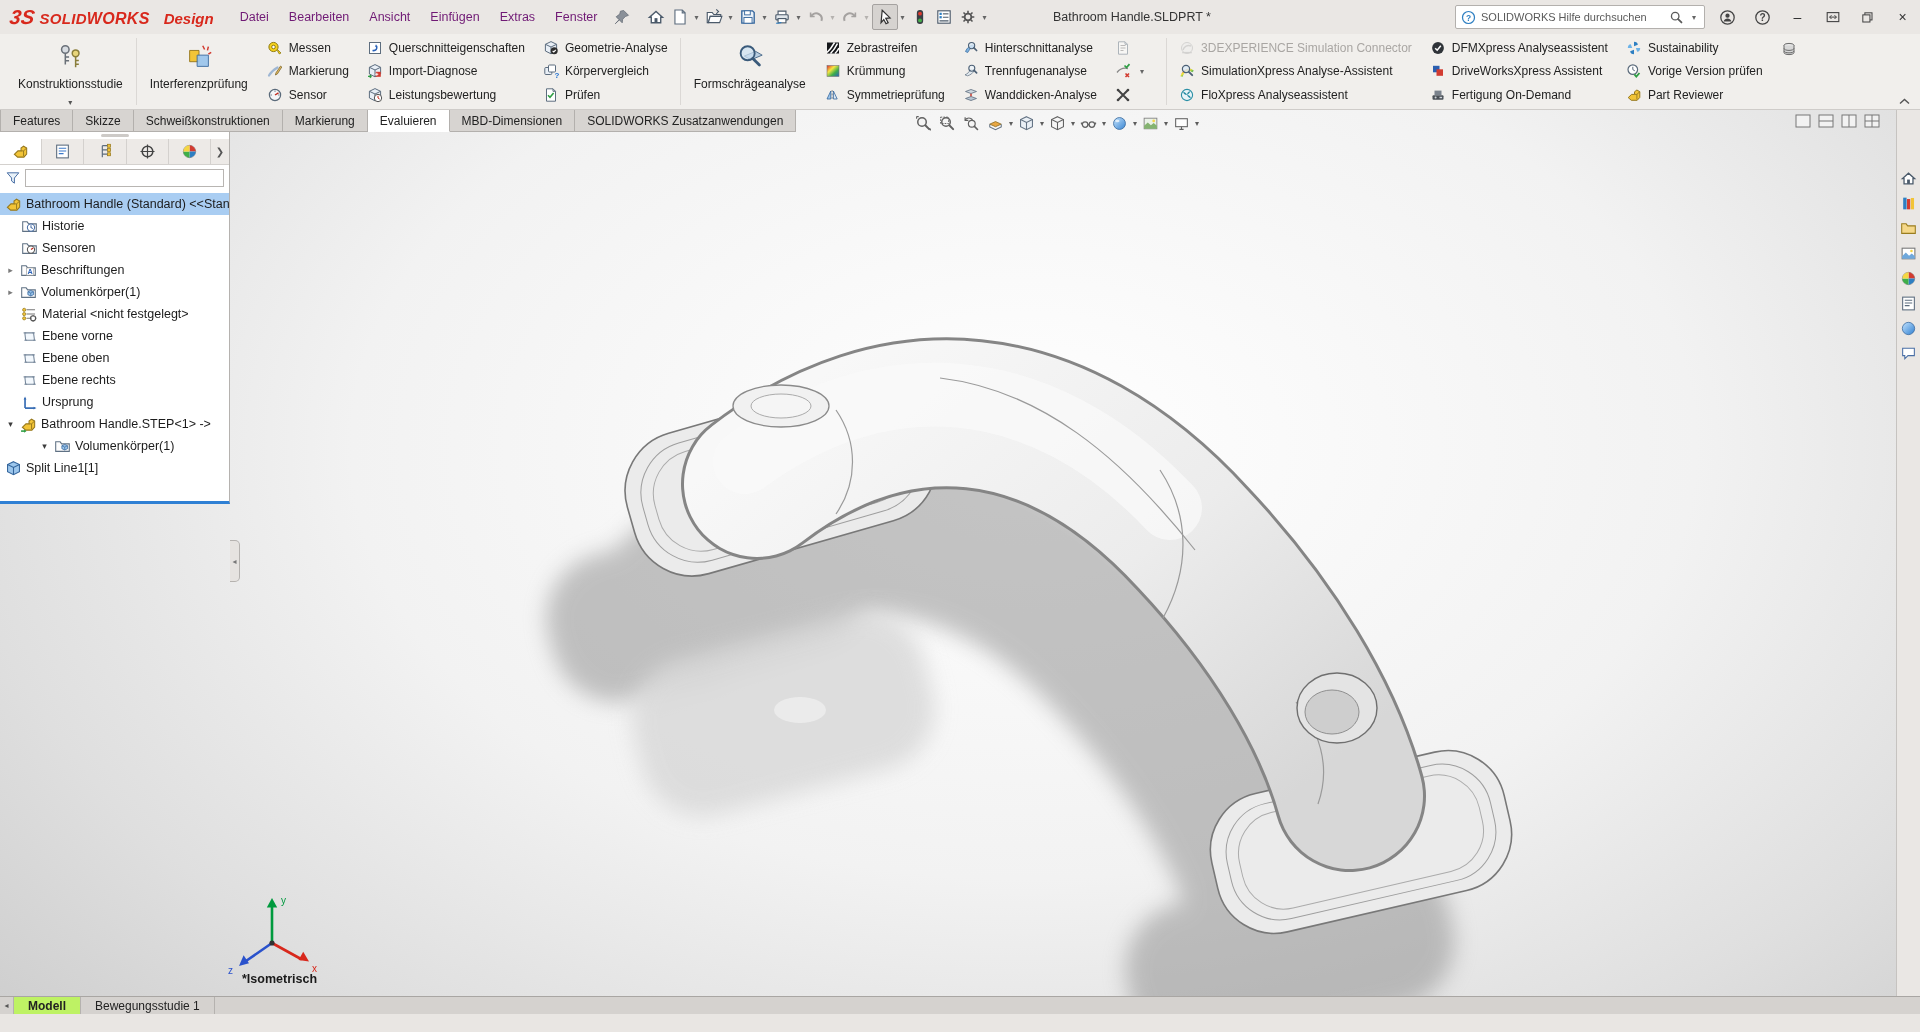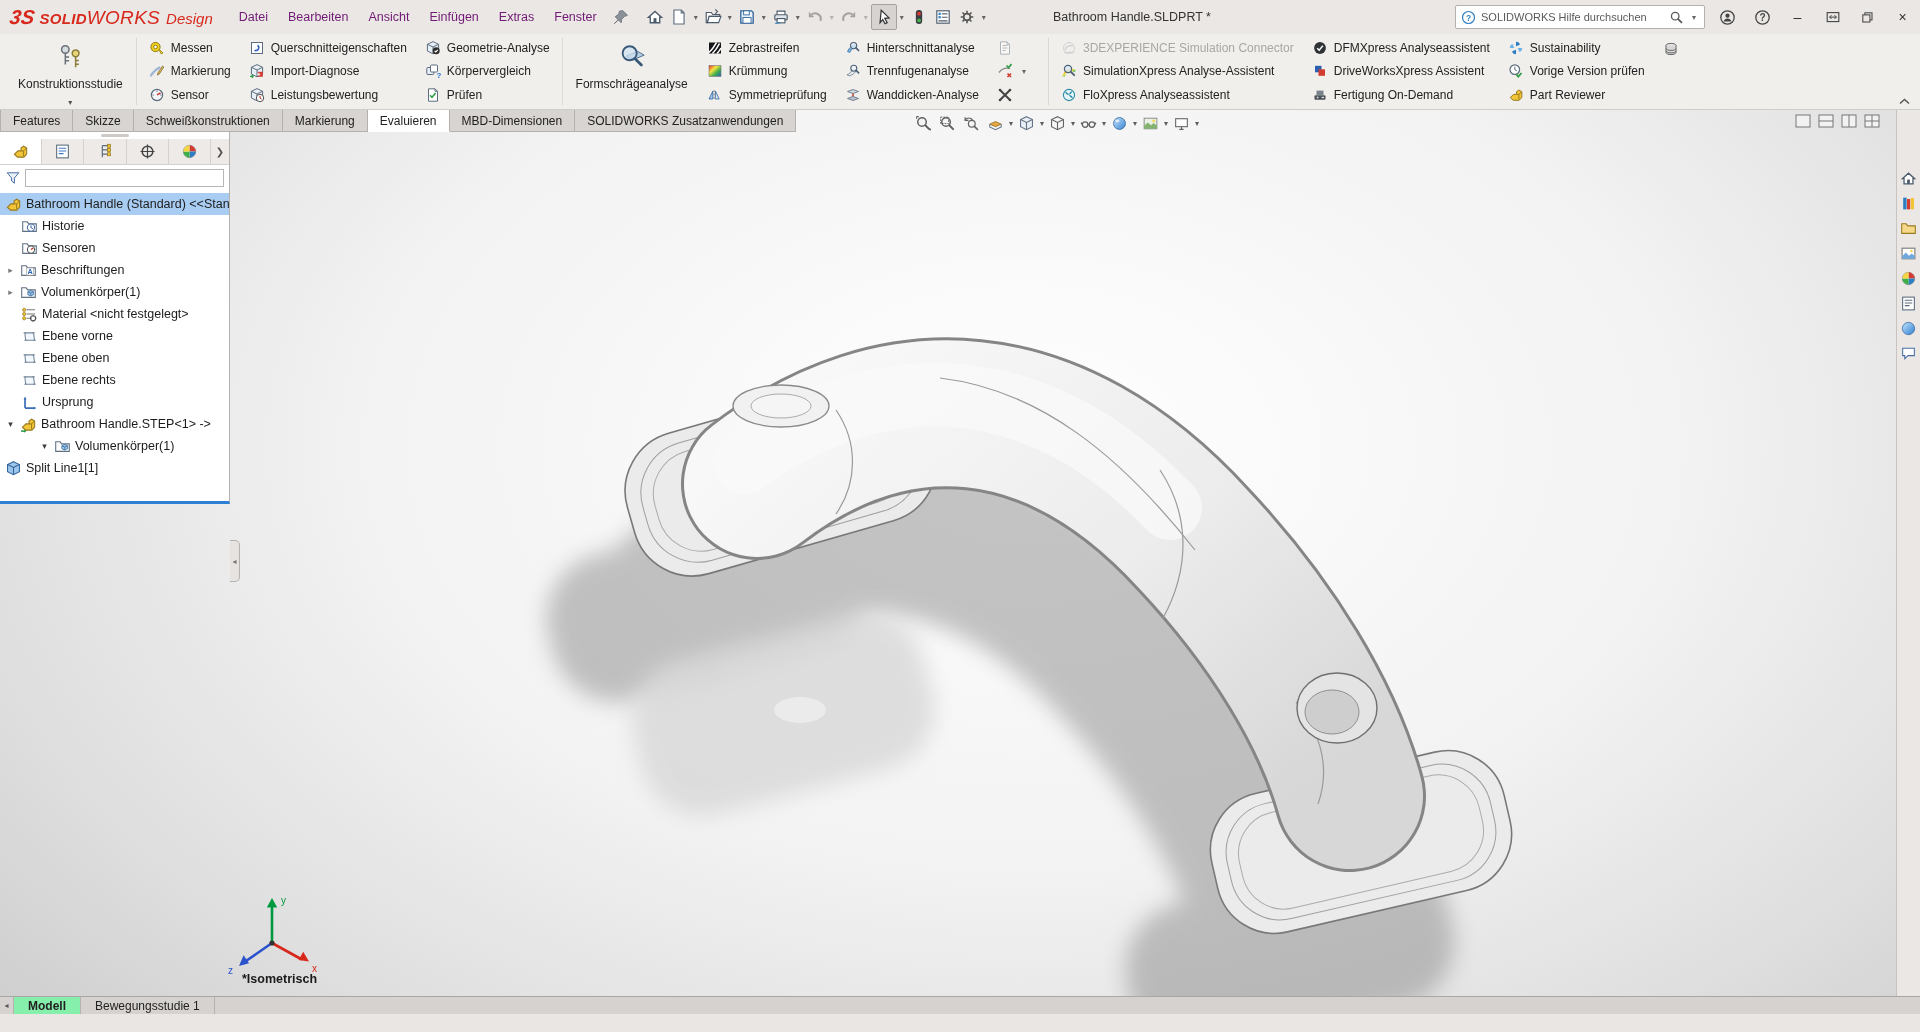--- a/index.html
+++ b/index.html
@@ -7,22 +7,22 @@
   body{font-family:"Liberation Sans",sans-serif;font-size:12px;color:#1c1c1c;background:#e9e6e3;overflow:hidden}
   #app{position:relative;width:1920px;height:1032px;background:#e9e6e3;overflow:hidden}
   svg{display:block}
   svg text{font-family:"Liberation Sans",sans-serif}
 
   
   .titlebar{position:absolute;top:0;left:0;right:0;height:34px;display:flex;align-items:center;padding-left:10px;background:#eae7e4}
   .logo{display:flex;align-items:baseline;color:#d8281c;font-style:italic;white-space:nowrap}
   .logo .mark{font-weight:bold;font-size:20px;margin-right:5px;transform:skewX(-10deg);display:inline-block}
   .logo .w1{font-weight:bold;font-size:15px;letter-spacing:.3px}
-  .logo .w2{font-weight:normal;font-size:19px;letter-spacing:.3px}
-  .logo .w3{font-weight:normal;font-size:15px;margin-left:6px}
+  .logo .w2{font-weight:bold;font-size:16px;letter-spacing:.3px}
+  .logo .w3{font-weight:bold;font-size:15px;margin-left:14px}
   .menubar{display:flex;margin-left:16px}
   .menu-item{padding:5px 10px;font-size:12.5px;color:#701a75;cursor:default}
   .pin-btn{padding:2px 4px;margin-left:2px}
   .qat{display:flex;align-items:center;margin-left:10px}
   .qbtn{height:26px;display:flex;align-items:center;justify-content:center;padding:0 3px}
   .qbtn svg{width:18px;height:18px}
   .qbtn.sel{background:#d6d3d0;border:1px solid #a5a2a0;border-radius:2px}
   .qcaret{font-size:8px;color:#666;padding:0 3px}
   .qcaret.dim{color:#b5b2af}
   .doc-title{position:absolute;left:1053px;top:0;height:34px;display:flex;align-items:center;font-size:12.5px;color:#333;white-space:nowrap}
@@ -88,21 +88,21 @@
   .fm-handle{position:absolute;left:230px;top:540px;width:10px;height:42px;background:#e6e3e0;border:1px solid #b5b2af;border-left:0;border-radius:0 5px 5px 0;display:flex;align-items:center;justify-content:center;color:#777;font-size:8px;z-index:10}
 
   
   .taskpane{position:absolute;top:110px;right:0;bottom:36px;width:24px;background:#eae7e4;border-left:1px solid #c6c3c0;display:flex;flex-direction:column;align-items:center;padding-top:60px;gap:8px;z-index:7}
   .tpbtn svg{width:17px;height:17px}
 
   
   .bottom-tabs{position:absolute;left:0;right:0;bottom:18px;height:18px;background:#d5d2cf;border-top:1px solid #a9a6a3;display:flex;align-items:stretch;font-size:12px;z-index:11}
   .bt-stub{width:14px;border-right:1px solid #b5b2af;display:flex;align-items:center;justify-content:center;color:#555;font-size:8px}
   .btab{padding:0 14px;display:flex;align-items:center;border-right:1px solid #b5b2af;color:#222}
-  .btab.active{background:#86efac;font-weight:bold}
+  .btab.active{background:#bef264;font-weight:bold}
   .statusbar{position:absolute;left:0;right:0;bottom:0;height:18px;background:#eae7e4;border-top:1px solid #c8c5c2;font-size:12px;color:#222;z-index:11}
   .sb-left{position:absolute;left:8px;top:2px}
   .sb-mode{position:absolute;left:1516px;top:2px}
   .sb-units{position:absolute;left:1729px;top:2px}
   .sb-caret{position:absolute;left:1805px;top:2px;font-size:9px;color:#444}
   .sb-ic1{position:absolute;left:1833px;top:2px}
   .sb-ic2{position:absolute;left:1859px;top:2px}
   .sb-ic1 svg,.sb-ic2 svg{width:14px;height:14px}
   .sb-grip{position:absolute;right:2px;bottom:2px;width:12px;height:12px;
     background:linear-gradient(135deg,transparent 50%,#b5b2af 50%,#b5b2af 58%,transparent 58%,transparent 70%,#b5b2af 70%,#b5b2af 78%,transparent 78%,transparent 90%,#b5b2af 90%)}
@@ -325,20 +325,28 @@
           </g>
           <g stroke="#8a7d3a" fill="#e8d57a" stroke-width="1.6">
             <circle cx="22" cy="12" r="3.6"></circle>
             <path d="M22 15.6V27m0-3.4h3.4m-3.4-4h3.4"></path>
           </g>
         </svg>
       <span class="lbl">Konstruktionsstudie</span>
       <span class="dropcaret">▾</span>
     </div>
     <div class="rsep"></div>
+    <div class="lbtn">
+      <svg viewBox="0 0 32 32">
+          <path d="M6 9h10v12H6Z" fill="#f2c437" stroke="#96781e"></path>
+          <path d="M14 14h12v12H14Z" fill="#9cc6ec" stroke="#33659c" opacity=".93"></path>
+          <path d="M20 4l2 4M26 5l-1 4M29 11l-3 2" stroke="#d23b30" stroke-width="1.6"></path>
+        </svg>
+      <span class="lbl">Interferenzprüfung</span>
+    </div>
     <div class="scol">
       <div class="sbtn">
           <svg viewBox="0 0 16 16">
             <circle cx="6.5" cy="7" r="4.6" fill="#f6d21c" stroke="#8f7a10"></circle>
             <circle cx="6.5" cy="7" r="1.8" fill="#fff" stroke="#8f7a10"></circle>
             <path d="M10.5 9.5 14 13l-1.8.9-1.9-3.4Z" fill="#f6d21c" stroke="#8f7a10" stroke-width=".8"></path>
           </svg>
           <span class="lbl">Messen</span>
         </div>
       <div class="sbtn">

